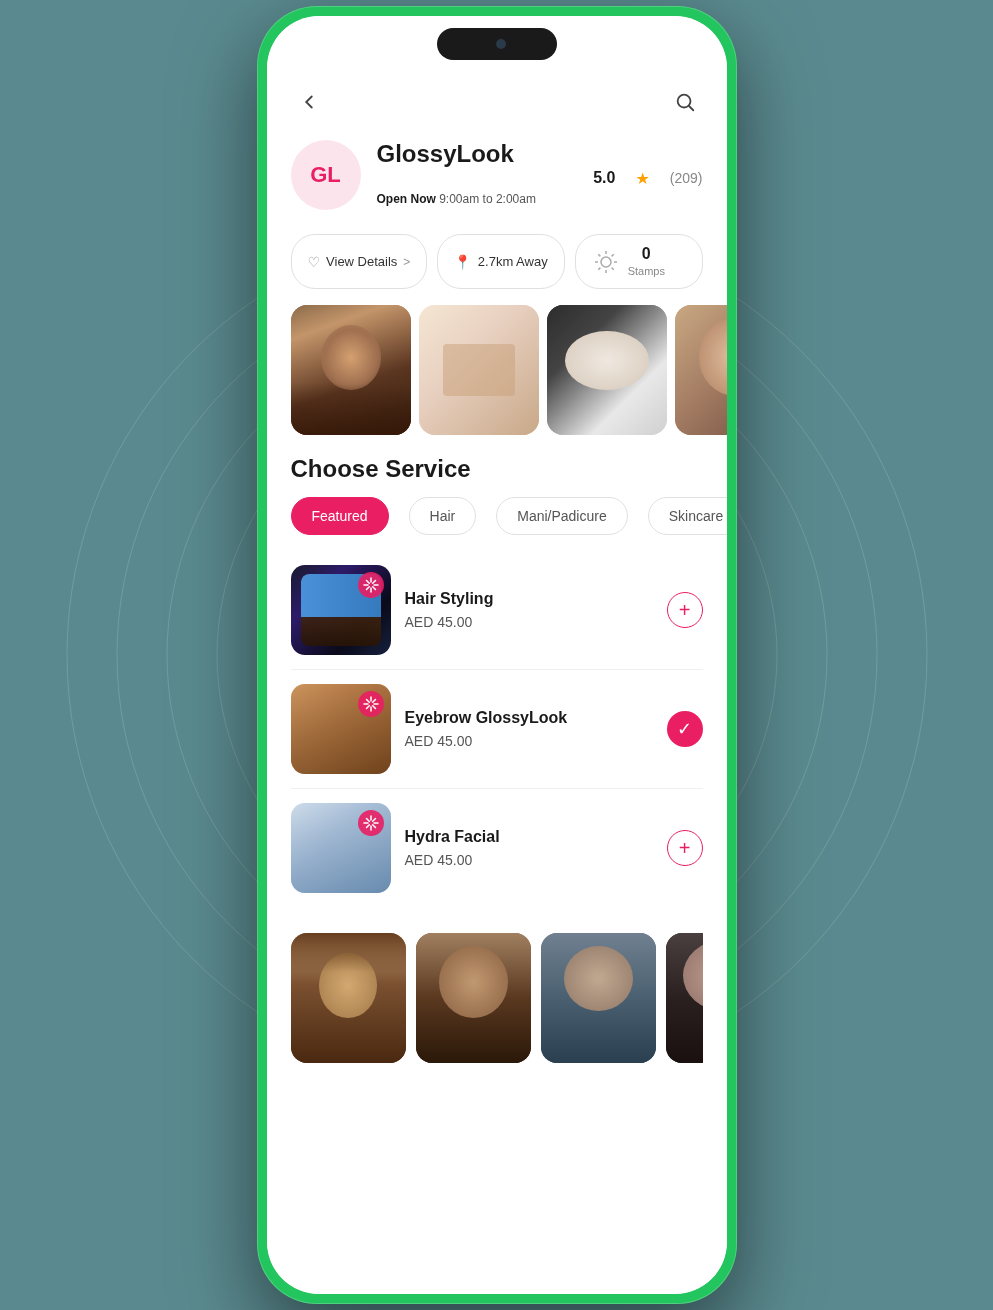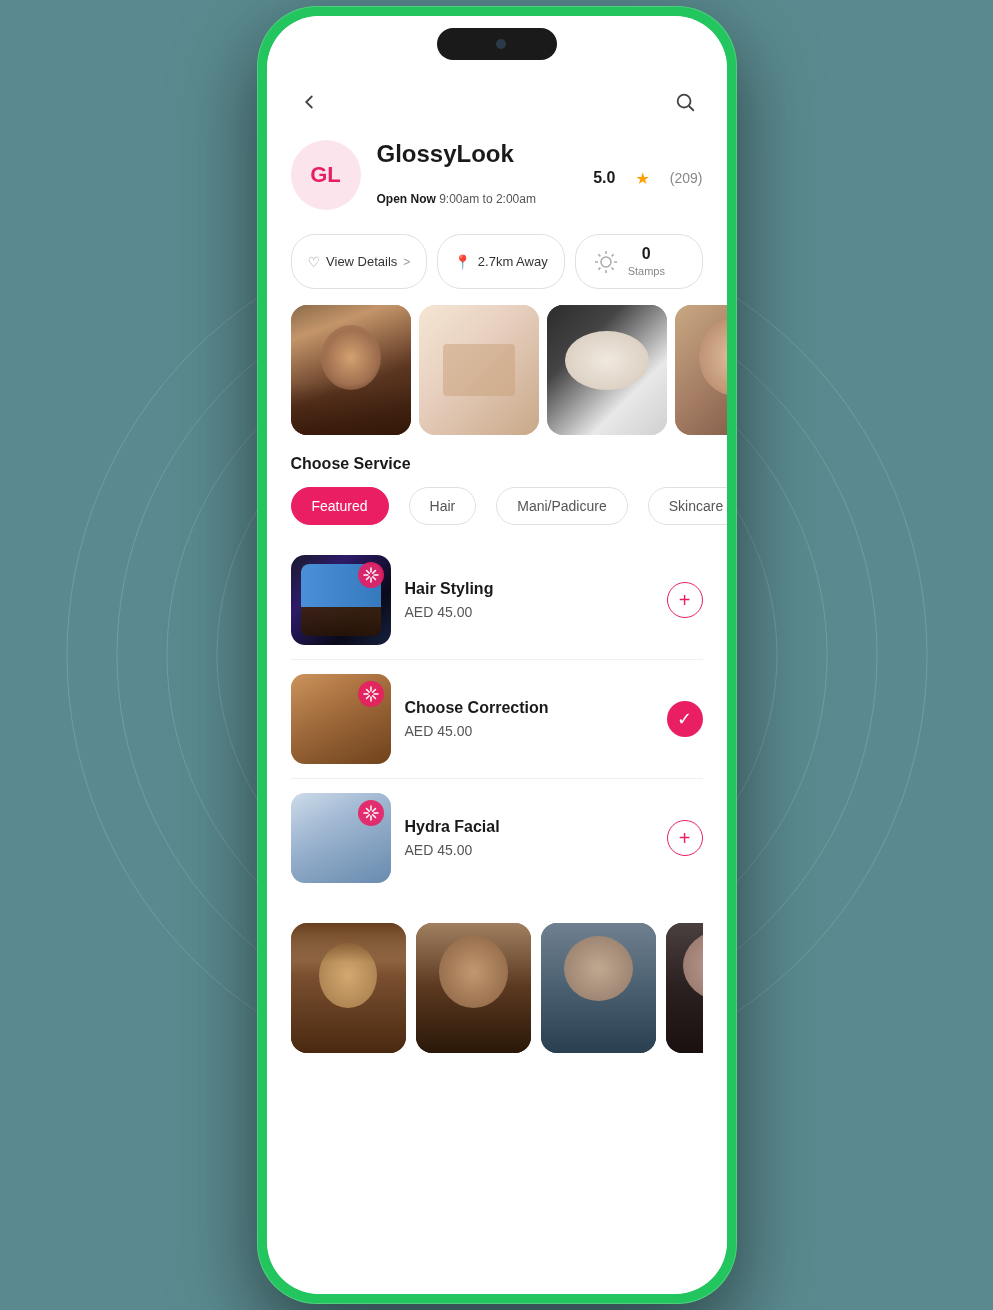--- a/index.html
+++ b/index.html
@@ -256,21 +256,21 @@
 
     
     .photo-1 { background: linear-gradient(135deg, #8B6B4A 0%, #C4956A 30%, #A0785A 60%, #7B5533 100%); position: relative; overflow: hidden; }
     .photo-1::before { content: ''; position: absolute; bottom: 0; left: 0; right: 0; height: 60%; background: linear-gradient(180deg, transparent, rgba(80,40,20,0.3)); }
     .photo-2 { background: linear-gradient(135deg, #f5e6d3 0%, #e8d0b8 40%, #d4b896 100%); }
     .photo-3 { background: linear-gradient(135deg, #2c2c2c 0%, #4a4a4a 30%, #f0f0f0 70%, #e0e0e0 100%); }
     .photo-4 { background: linear-gradient(135deg, #c9a882 0%, #b8957a 40%, #8B6B5A 100%); }
 
     
     .section-title {
-      font-size: 16px;
+      font-size: 24px;
       font-weight: 700;
       color: #1a1a1a;
       padding: 0 24px 14px;
     }
 
     
     .service-tabs {
       display: flex;
       gap: 20px;
       padding: 0 24px 16px;
@@ -516,21 +516,21 @@
               <div style="width:100%;height:100%;background:linear-gradient(160deg,rgba(180,120,60,0.6) 0%,rgba(100,60,20,0.8) 100%);"></div>
             </div>
             <div class="service-badge">
               <svg viewBox="0 0 28 28" fill="none">
                 <circle cx="14" cy="14" r="13" fill="#e91e63" opacity="0.9"></circle>
                 <path d="M14 7v4M14 17v4M7 14h4M17 14h4M9.5 9.5l2.8 2.8M15.7 15.7l2.8 2.8M9.5 18.5l2.8-2.8M15.7 12.3l2.8-2.8" stroke="white" stroke-width="1.5" stroke-linecap="round"></path>
               </svg>
             </div>
           </div>
           <div class="service-info">
-            <div class="service-name">Choose Correction</div>
+            <div class="service-name">Eyebrow GlossyLook</div>
             <div class="service-price">AED 45.00</div>
           </div>
           <div class="service-action selected">✓</div>
         </div>
 
         <div class="service-item">
           <div class="service-img">
             <div class="service-photo" style="background:linear-gradient(135deg,#e8f0f8 0%,#c0d0e8 40%,#a0b8d0 100%);">
               <div style="width:100%;height:100%;background:linear-gradient(160deg,rgba(180,200,220,0.5) 0%,rgba(80,120,160,0.7) 100%);"></div>
             </div>

